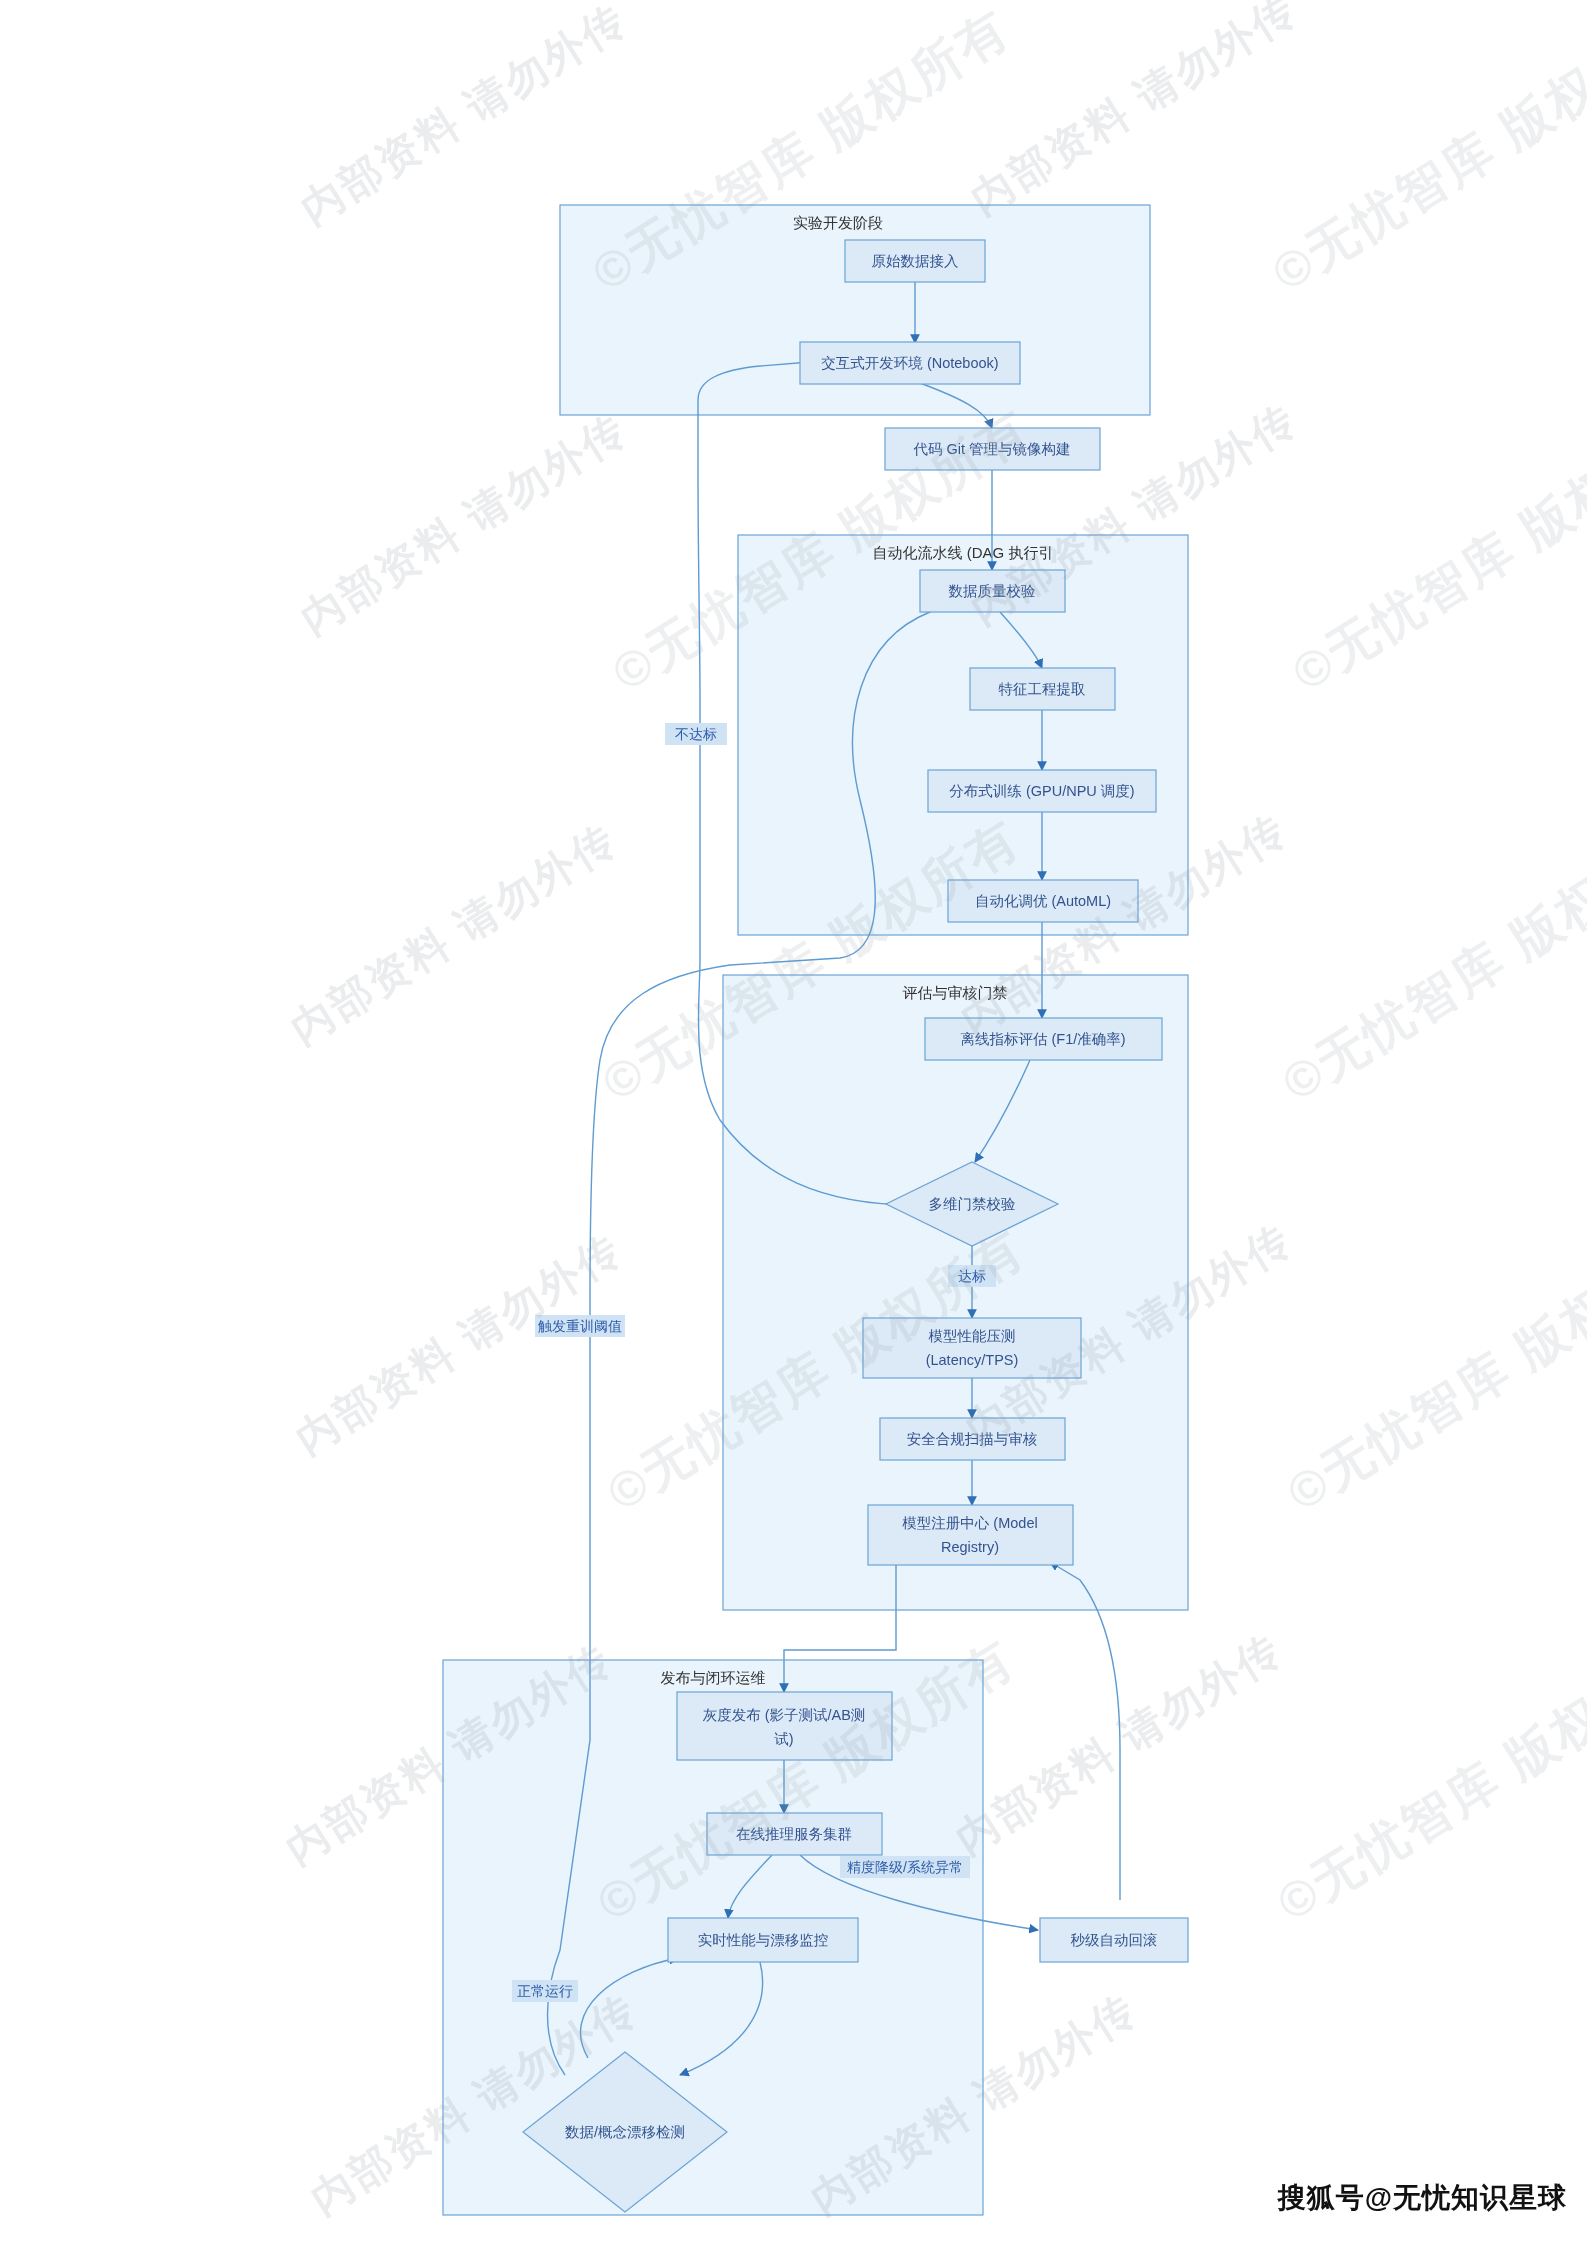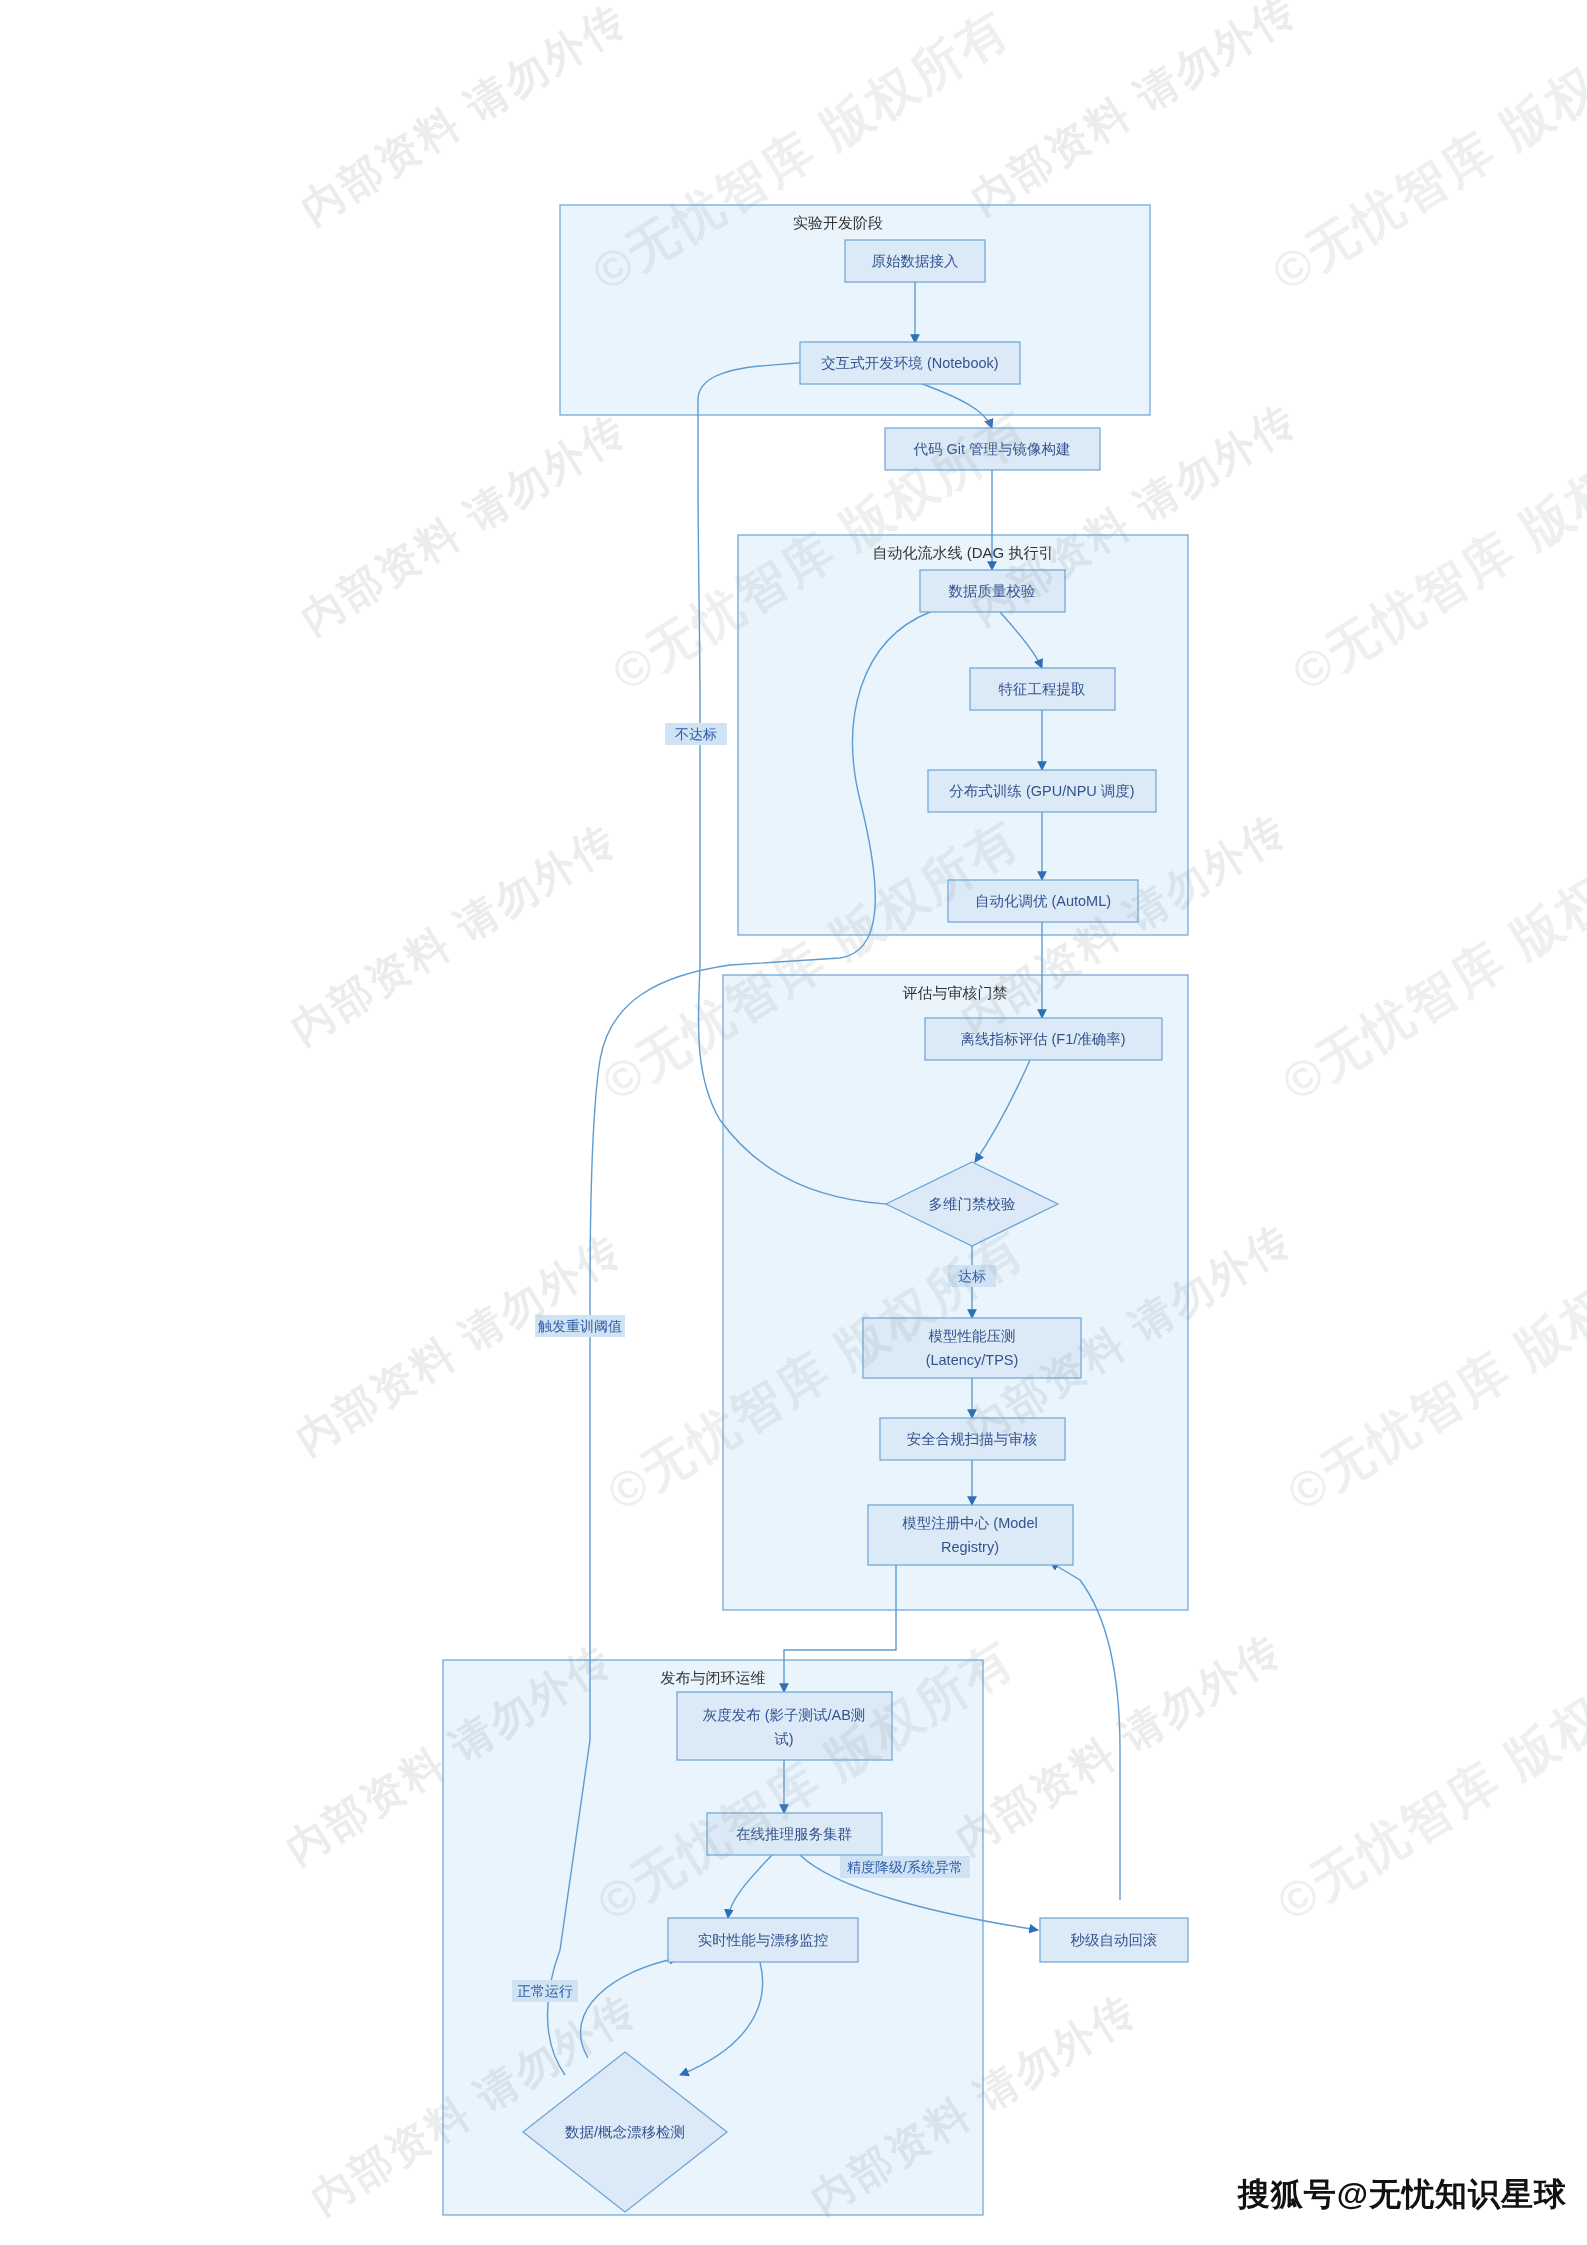--- a/index.html
+++ b/index.html
@@ -44,21 +44,21 @@
     letter-spacing: 3px;
   }
   .wm.c {
     color: rgba(150,158,168,0.17);
     font-size: 50px;
   }
   .sohu {
     position: absolute;
     right: 20px;
     bottom: 28px;
-    font-size: 32px;
+    font-size: 28px;
     font-weight: 700;
     color: #111111;
     z-index: 20;
     letter-spacing: 1px;
     white-space: nowrap;
   }
   
   text {
     font-family: "Liberation Sans", "DejaVu Sans", sans-serif;
     fill: #2f5ca8;

